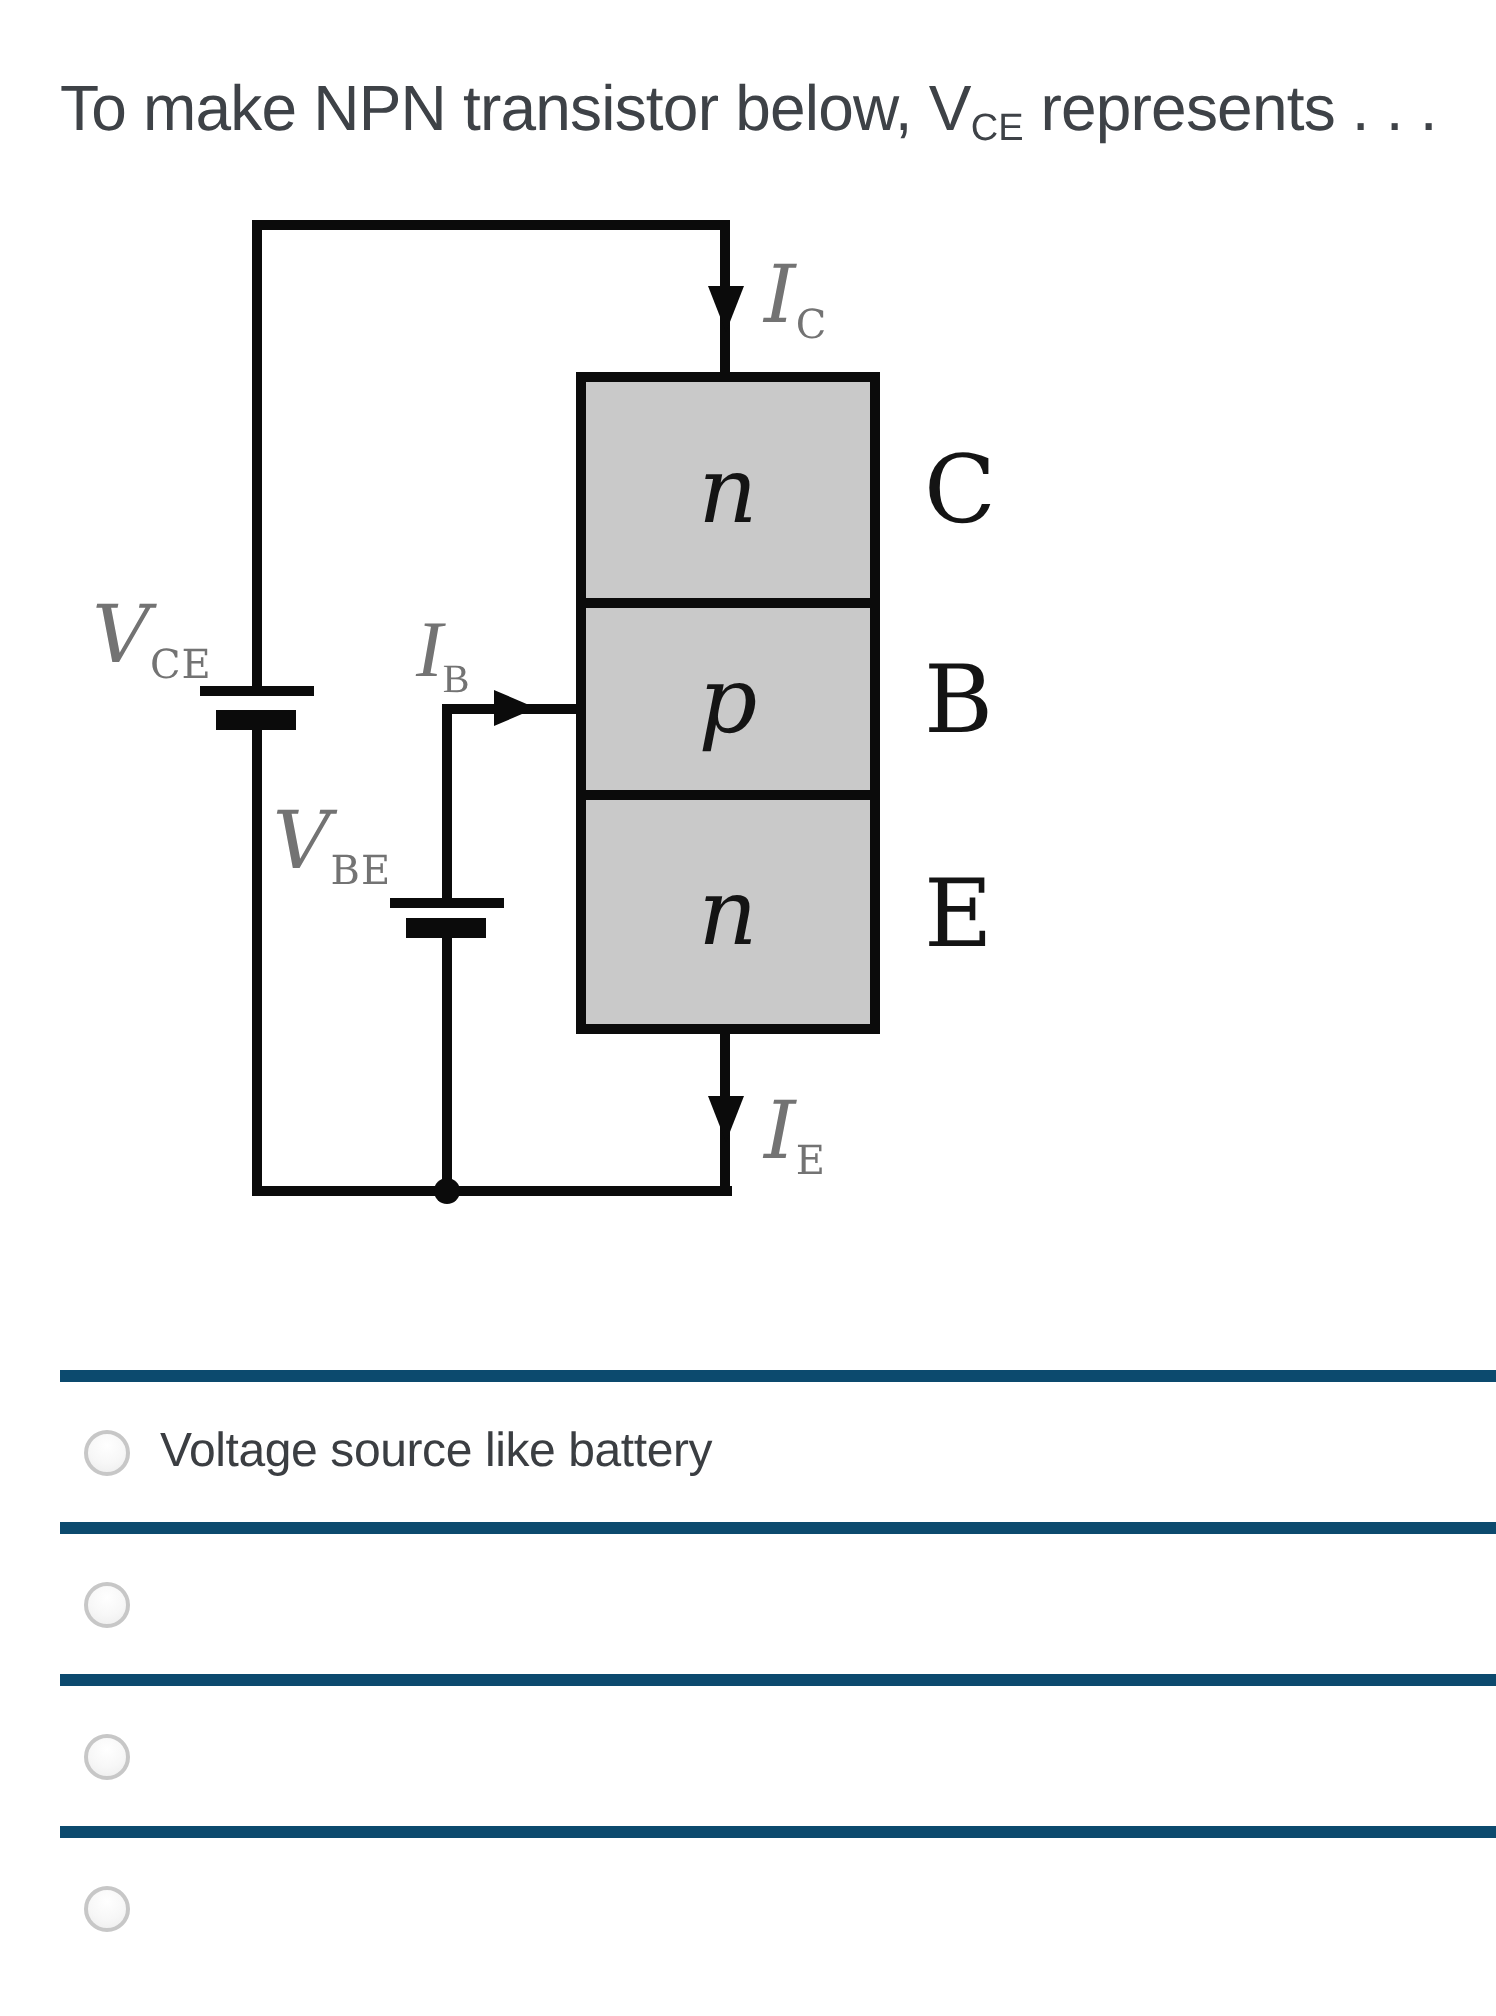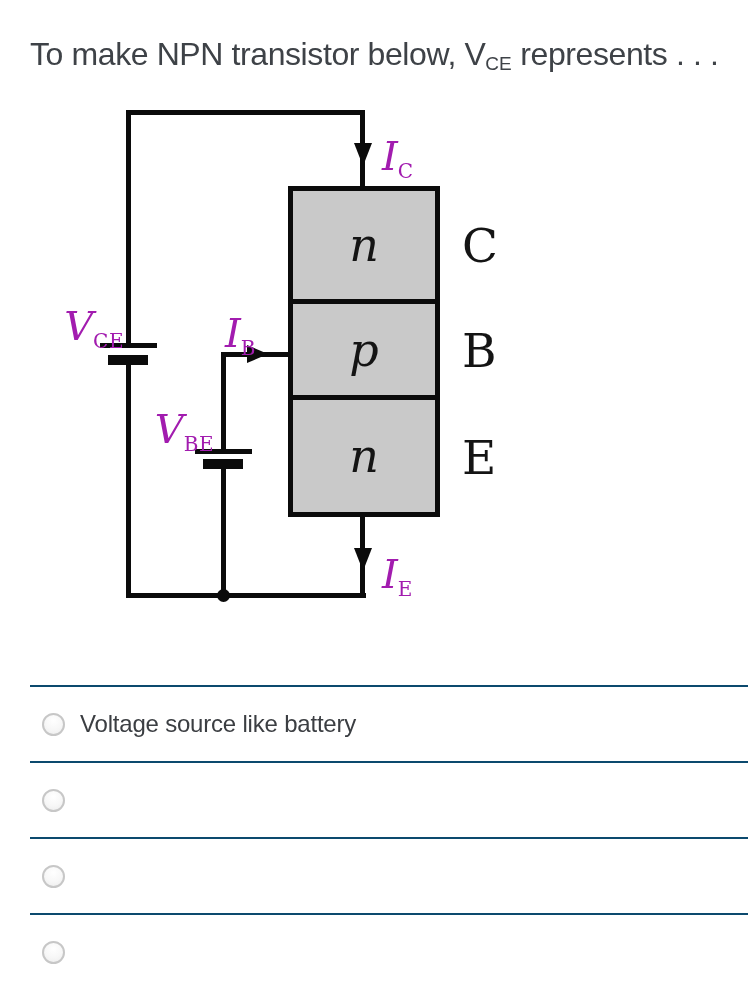--- a/index.html
+++ b/index.html
@@ -84,45 +84,45 @@
   }
   .terminal-c { top: 215px; }
   .terminal-b { top: 320px; }
   .terminal-e { top: 427px; }
   
   .mlabel {
     position: absolute;
     font-family: "DejaVu Serif", serif;
     font-style: italic;
     font-size: 40px;
-    color: #a21caf;
-    line-height: 60px;
+    color: #737373;
+    line-height: 44px;
     white-space: nowrap;
   }
   .mlabel .msub {
     font-style: normal;
     font-size: 20px;
     vertical-align: -8px;
     letter-spacing: 0.5px;
   }
-  .mlabel-right { text-align: right; }
+  .mlabel-right { text-align: center; }
   .lbl-vce { left: 28px;  top: 296px; width: 96px; }
-  .lbl-ib  { left: 225px; top: 303px; }
+  .lbl-ib  { left: 208px; top: 303px; font-family: Liberation Serif, serif; }
   .lbl-vbe { left: 118px; top: 399px; width: 96px; }
   .lbl-ic  { left: 382px; top: 126px; }
   .lbl-ie  { left: 382px; top: 544px; }
   
   .options {
     position: absolute;
     left: 0; right: 0; top: 685px;
   }
   .opt-row {
     height: 76px;
     margin-left: 30px;
-    border-top: 2px solid #0c4a6e;
+    border-top: 6px solid #0c4a6e;
     display: flex;
     align-items: center;
     padding-left: 12px;
     cursor: pointer;
     background: #ffffff;
   }
   .radio {
     width: 23px; height: 23px;
     border-radius: 50%;
     border: 2px solid #c7c7c7;

